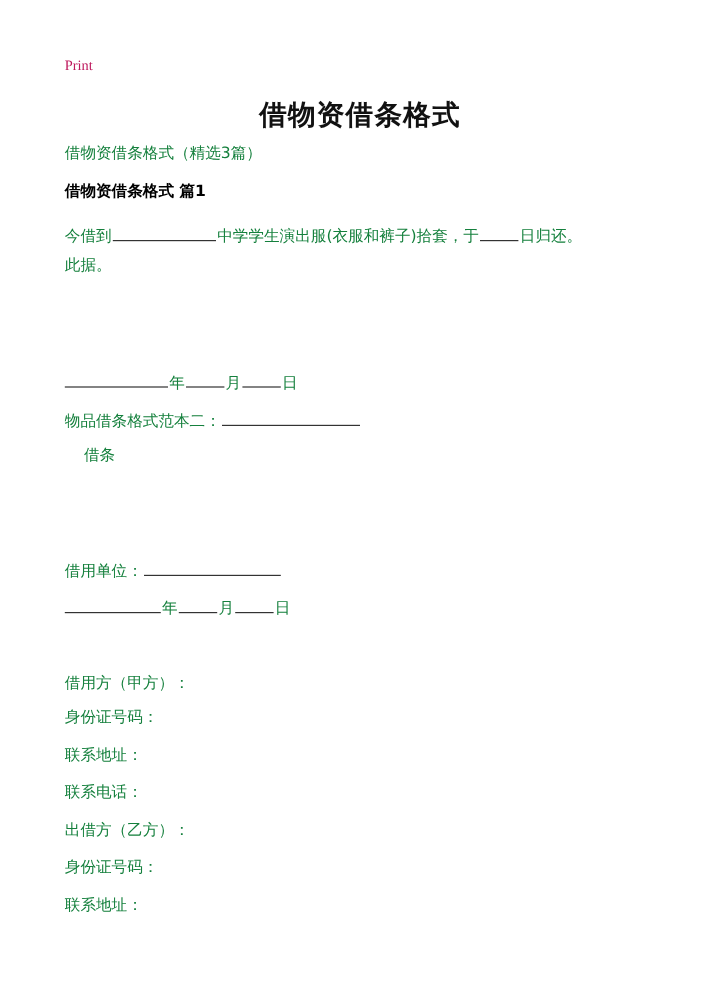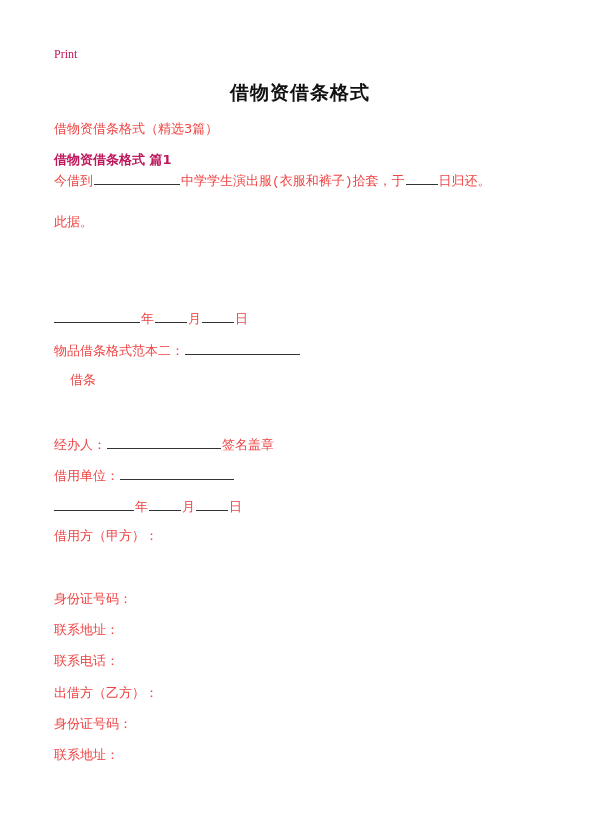--- a/index.html
+++ b/index.html
@@ -29,36 +29,36 @@
       font-size: 12px;
       color: #be185d;
       cursor: pointer;
     }
     .doc-title {
       position: absolute;
       left: 0;
       width: 600px;
       top: 80px;
       text-align: center;
-      font-size: 19px;
+      font-size: 23px;
       font-weight: bold;
       color: #111;
       letter-spacing: 1px;
     }
     .line {
       position: absolute;
       left: 54px;
       font-size: 13px;
       line-height: 18px;
       white-space: nowrap;
-      color: #ef4444;
+      color: #15803d;
     }
     .line.bold {
       font-weight: bold;
-      color: #be185d;
+      color: #000000;
     }
     .blank {
       display: inline-block;
       border-bottom: 1px solid #333;
       height: 14px;
       vertical-align: baseline;
       margin: 0 1px;
     }
   </style>
 </head>
@@ -67,53 +67,50 @@
 <div class="page">
 
   <a class="print-link">Print</a>
 
   <div class="doc-title">借物资借条格式</div>
 
   <div class="line" style="top:120px;">借物资借条格式（精选3篇）</div>
 
   <div class="line bold" style="top:151px;">借物资借条格式 篇1</div>
 
-  <div class="line" style="top:170px;font-family:Liberation Mono, monospace;">
+  <div class="line" style="top:186px;">
     <span>今借到</span><span class="blank" style="width:86px;"></span><span>中学学生演出服(衣服和裤子)拾套，于</span><span class="blank" style="width:32px;"></span><span>日归还。</span>
   </div>
 
   <div class="line" style="top:213px;">此据。</div>
 
 
 
   <div class="line" style="top:308px;">
     <span class="blank" style="width:86px;margin-left:0;"></span><span>年</span><span class="blank" style="width:32px;"></span><span>月</span><span class="blank" style="width:32px;"></span><span>日</span>
   </div>
 
   <div class="line" style="top:340px;">
     <span>物品借条格式范本二：</span><span class="blank" style="width:115px;"></span>
   </div>
 
   <div class="line" style="top:371px;margin-left:16px;">借条</div>
 
 
-  <div class="line" style="top:434px;">
-    <span>经办人：</span><span class="blank" style="width:114px;"></span><span>签名盖章</span>
-  </div>
 
   <div class="line" style="top:465px;">
     <span>借用单位：</span><span class="blank" style="width:114px;"></span>
   </div>
 
   <div class="line" style="top:496px;">
     <span class="blank" style="width:80px;margin-left:0;"></span><span>年</span><span class="blank" style="width:32px;"></span><span>月</span><span class="blank" style="width:32px;"></span><span>日</span>
   </div>
 
 
-  <div class="line" style="top:527px;">借用方（甲方）：</div>
+  <div class="line" style="top:561px;">借用方（甲方）：</div>
   <div class="line" style="top:590px;">身份证号码：</div>
   <div class="line" style="top:621px;">联系地址：</div>
   <div class="line" style="top:652px;text-align:right;">联系电话：</div>
   <div class="line" style="top:684px;">出借方（乙方）：</div>
   <div class="line" style="top:715px;">身份证号码：</div>
   <div class="line" style="top:746px;">联系地址：</div>
 
 </div>
 
 </body></html>

